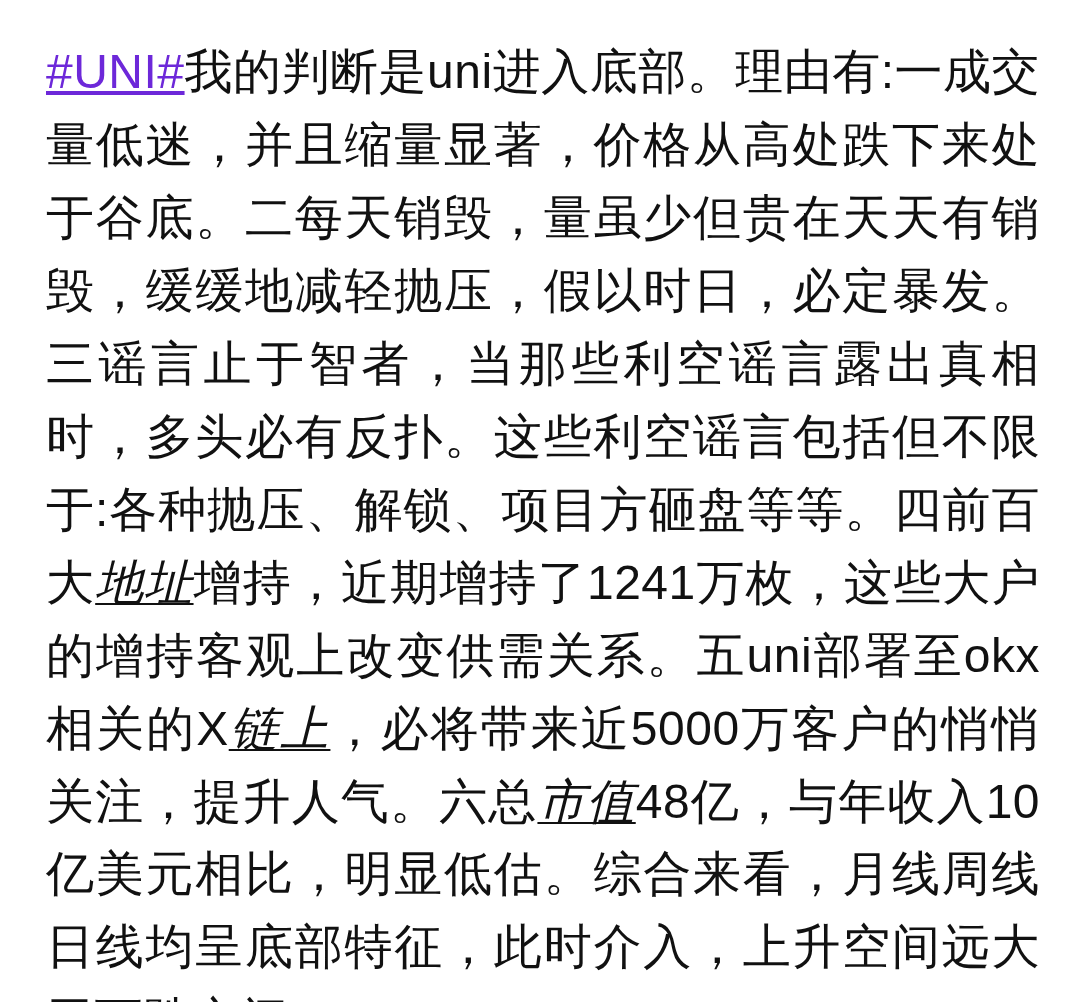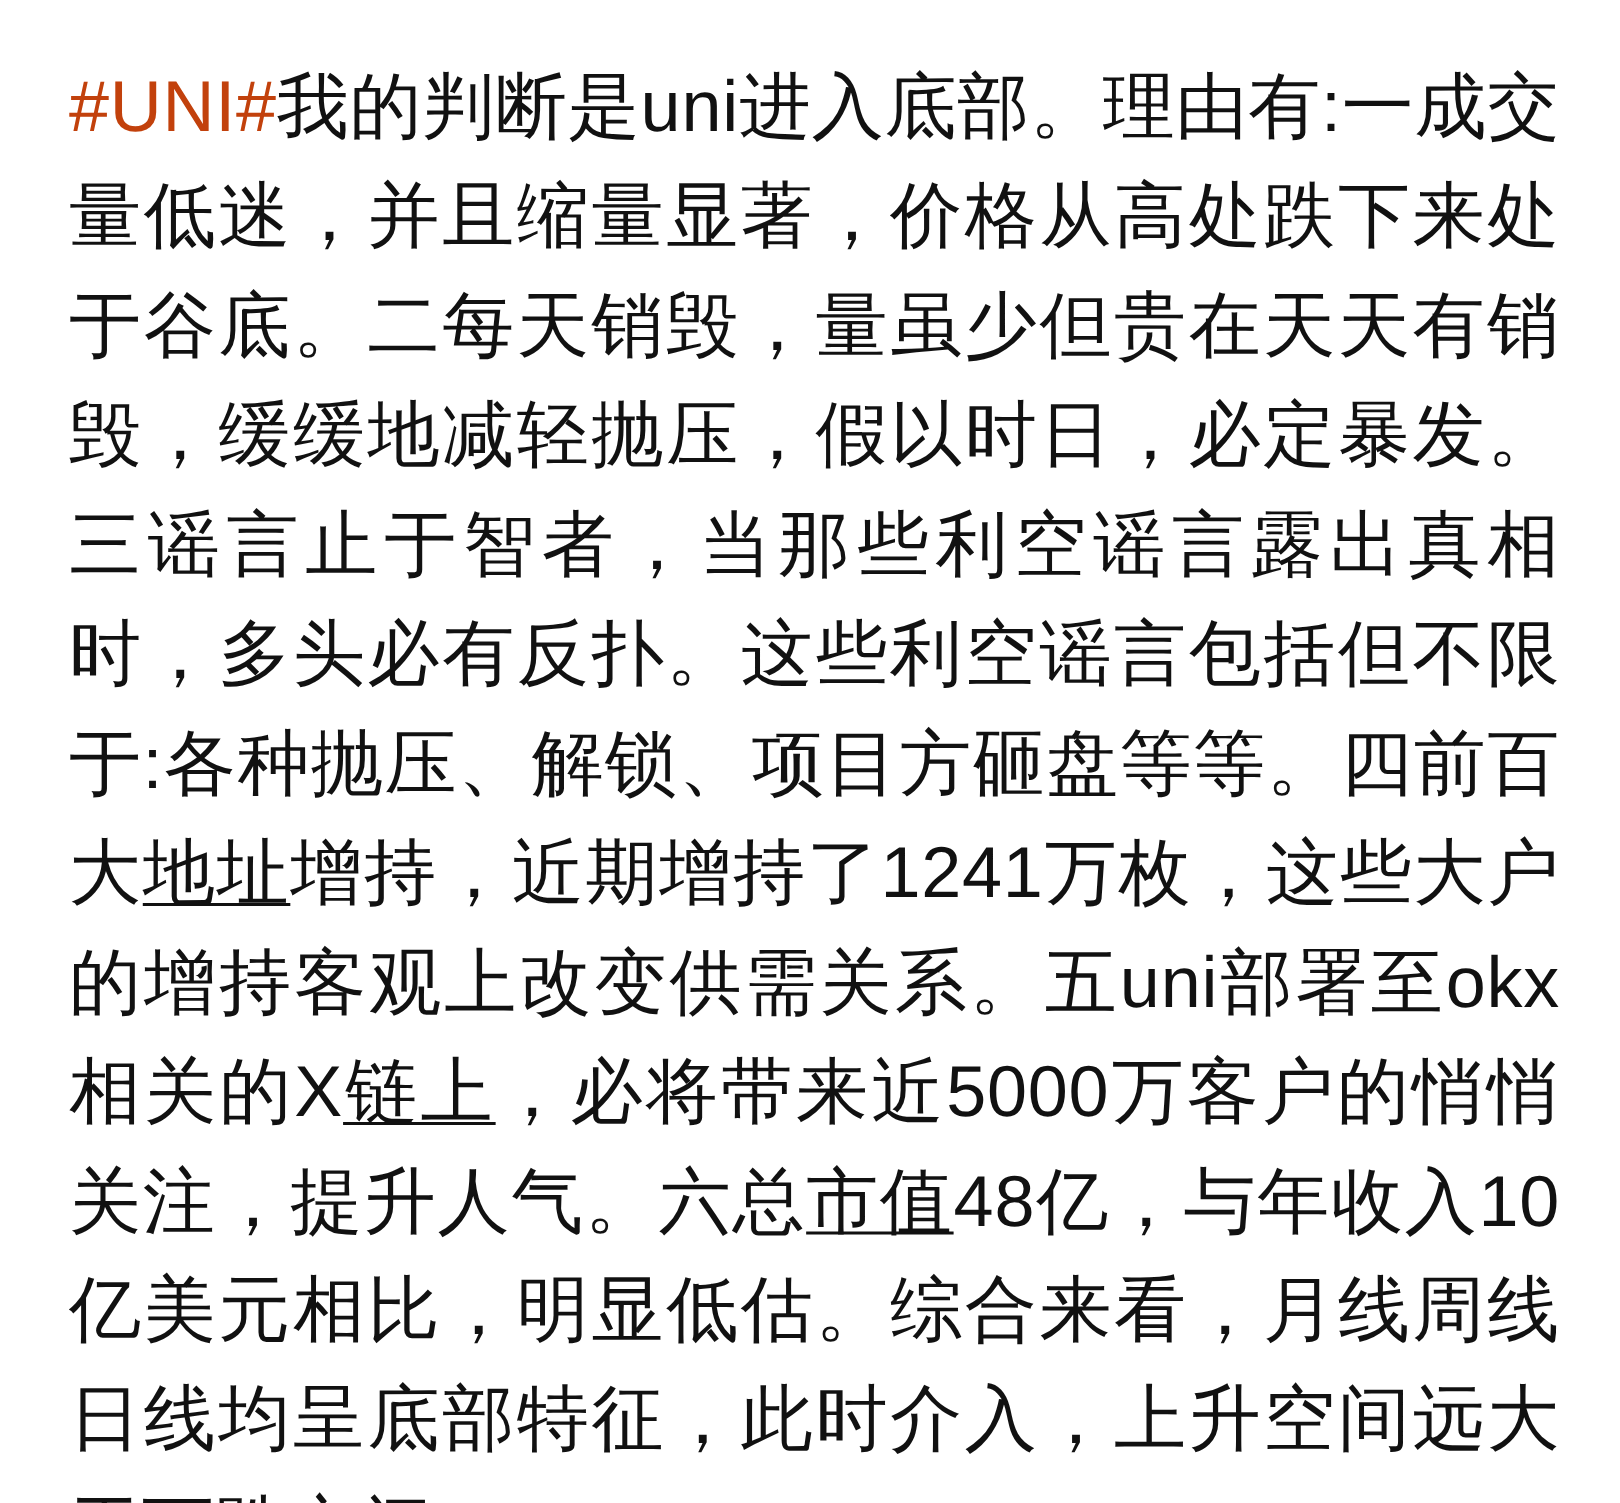--- a/index.html
+++ b/index.html
@@ -23,26 +23,28 @@
   .post-body {
     font-size: 48px;
     line-height: 1.52;
     color: #111111;
     letter-spacing: 0.5px;
     text-align: justify;
     text-justify: inter-character;
     word-break: break-word;
   }
   .topic-tag {
-    color: #c2410c;
+    color: #6d28d9;
+    text-decoration: underline;
   }
   .underlined {
     text-decoration: underline;
     text-decoration-thickness: 2px;
     text-underline-offset: 4px;
+    font-style: italic;
   }
 </style>
 </head>
 <body>
 
 <div class="post">
   <div class="post-body">
     <span class="topic-tag">#UNI#</span><span>我的判断是uni进入底部。理由有:一成交量低迷，并且缩量显著，价格从高处跌下来处于谷底。二每天销毁，量虽少但贵在天天有销毁，缓缓地减轻抛压，假以时日，必定暴发。三谣言止于智者，当那些利空谣言露出真相时，多头必有反扑。这些利空谣言包括但不限于:各种抛压、解锁、项目方砸盘等等。四前百大</span><span class="underlined">地址</span><span>增持，近期增持了1241万枚，这些大户的增持客观上改变供需关系。五uni部署至okx相关的X</span><span class="underlined">链上</span><span>，必将带来近5000万客户的悄悄关注，提升人气。六总</span><span class="underlined">市值</span><span>48亿，与年收入10亿美元相比，明显低估。综合来看，月线周线日线均呈底部特征，此时介入，上升空间远大于下跌空间。</span>
   </div>
 </div>

